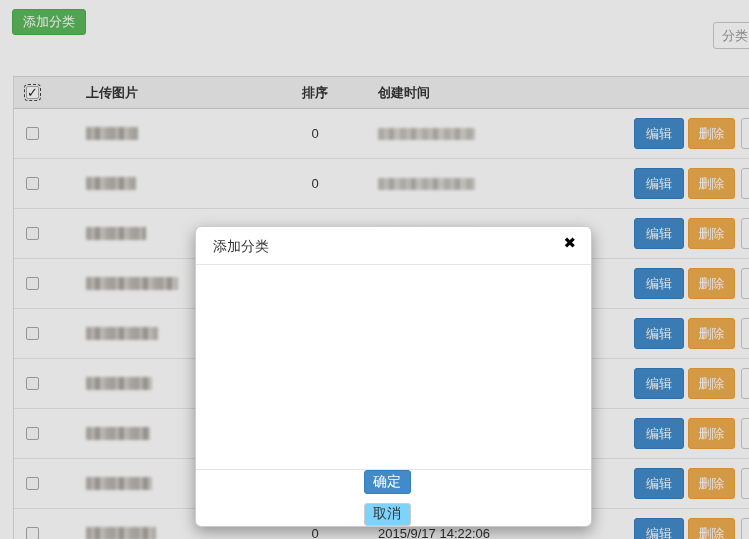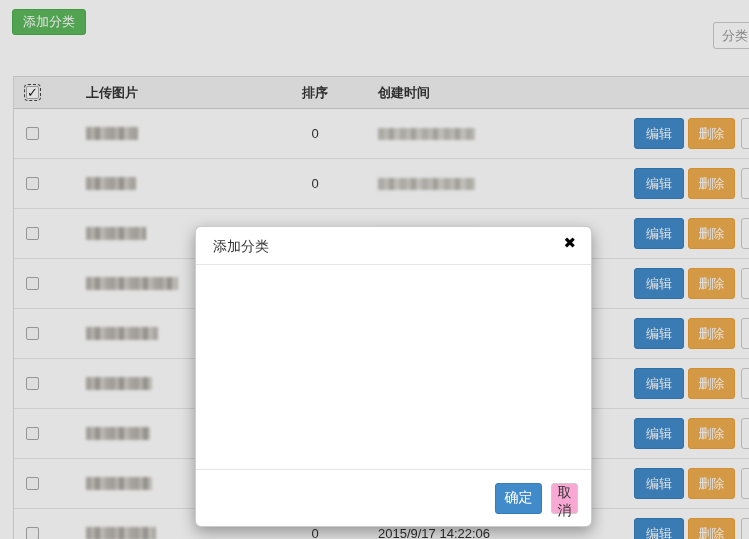--- a/index.html
+++ b/index.html
@@ -89,24 +89,24 @@
   .upload-box {
     position:absolute; left:132px; top:66px; width:62px; height:64px;
     border:1px dashed #b5b5b5; background:#fff; cursor:pointer;
   }
   .plus { position:absolute; left:0; right:0; top:6px; text-align:center; font-size:14px; color:#888; }
   .lbl-sort { top:153px; }  .inp-sort { top:148px; }
 
   .modal-footer {
     position:absolute; left:0; right:0; bottom:0; height:57px;
     border-top:1px solid #e5e5e5;
-    display:flex; align-items:center; justify-content:flex-end; gap:9px; padding-right:13px;
+    display:flex; align-items:center; justify-content:flex-end; gap:9px; padding-right:13px;flex-direction:column;
   }
   .btn-confirm { width:47px; height:31px; background:#428bca; border:1px solid #357ebd; color:#fff; border-radius:3px; font-size:14px; font-family:inherit; cursor:pointer; }
-  .btn-cancel  { width:27px; height:31px; background:#f9a8d4; border:1px solid #ccc; color:#333; border-radius:3px; font-size:14px; font-family:inherit; cursor:pointer; }
+  .btn-cancel  { width:47px; height:31px; background:#7dd3fc; border:1px solid #ccc; color:#333; border-radius:3px; font-size:14px; font-family:inherit; cursor:pointer; }
 </style>
 </head>
 <body>
 
 <div class="page">
 
   <button class="btn-add">添加分类</button>
   <input class="filter-input" placeholder="分类" style="">
 
   <div class="table">

